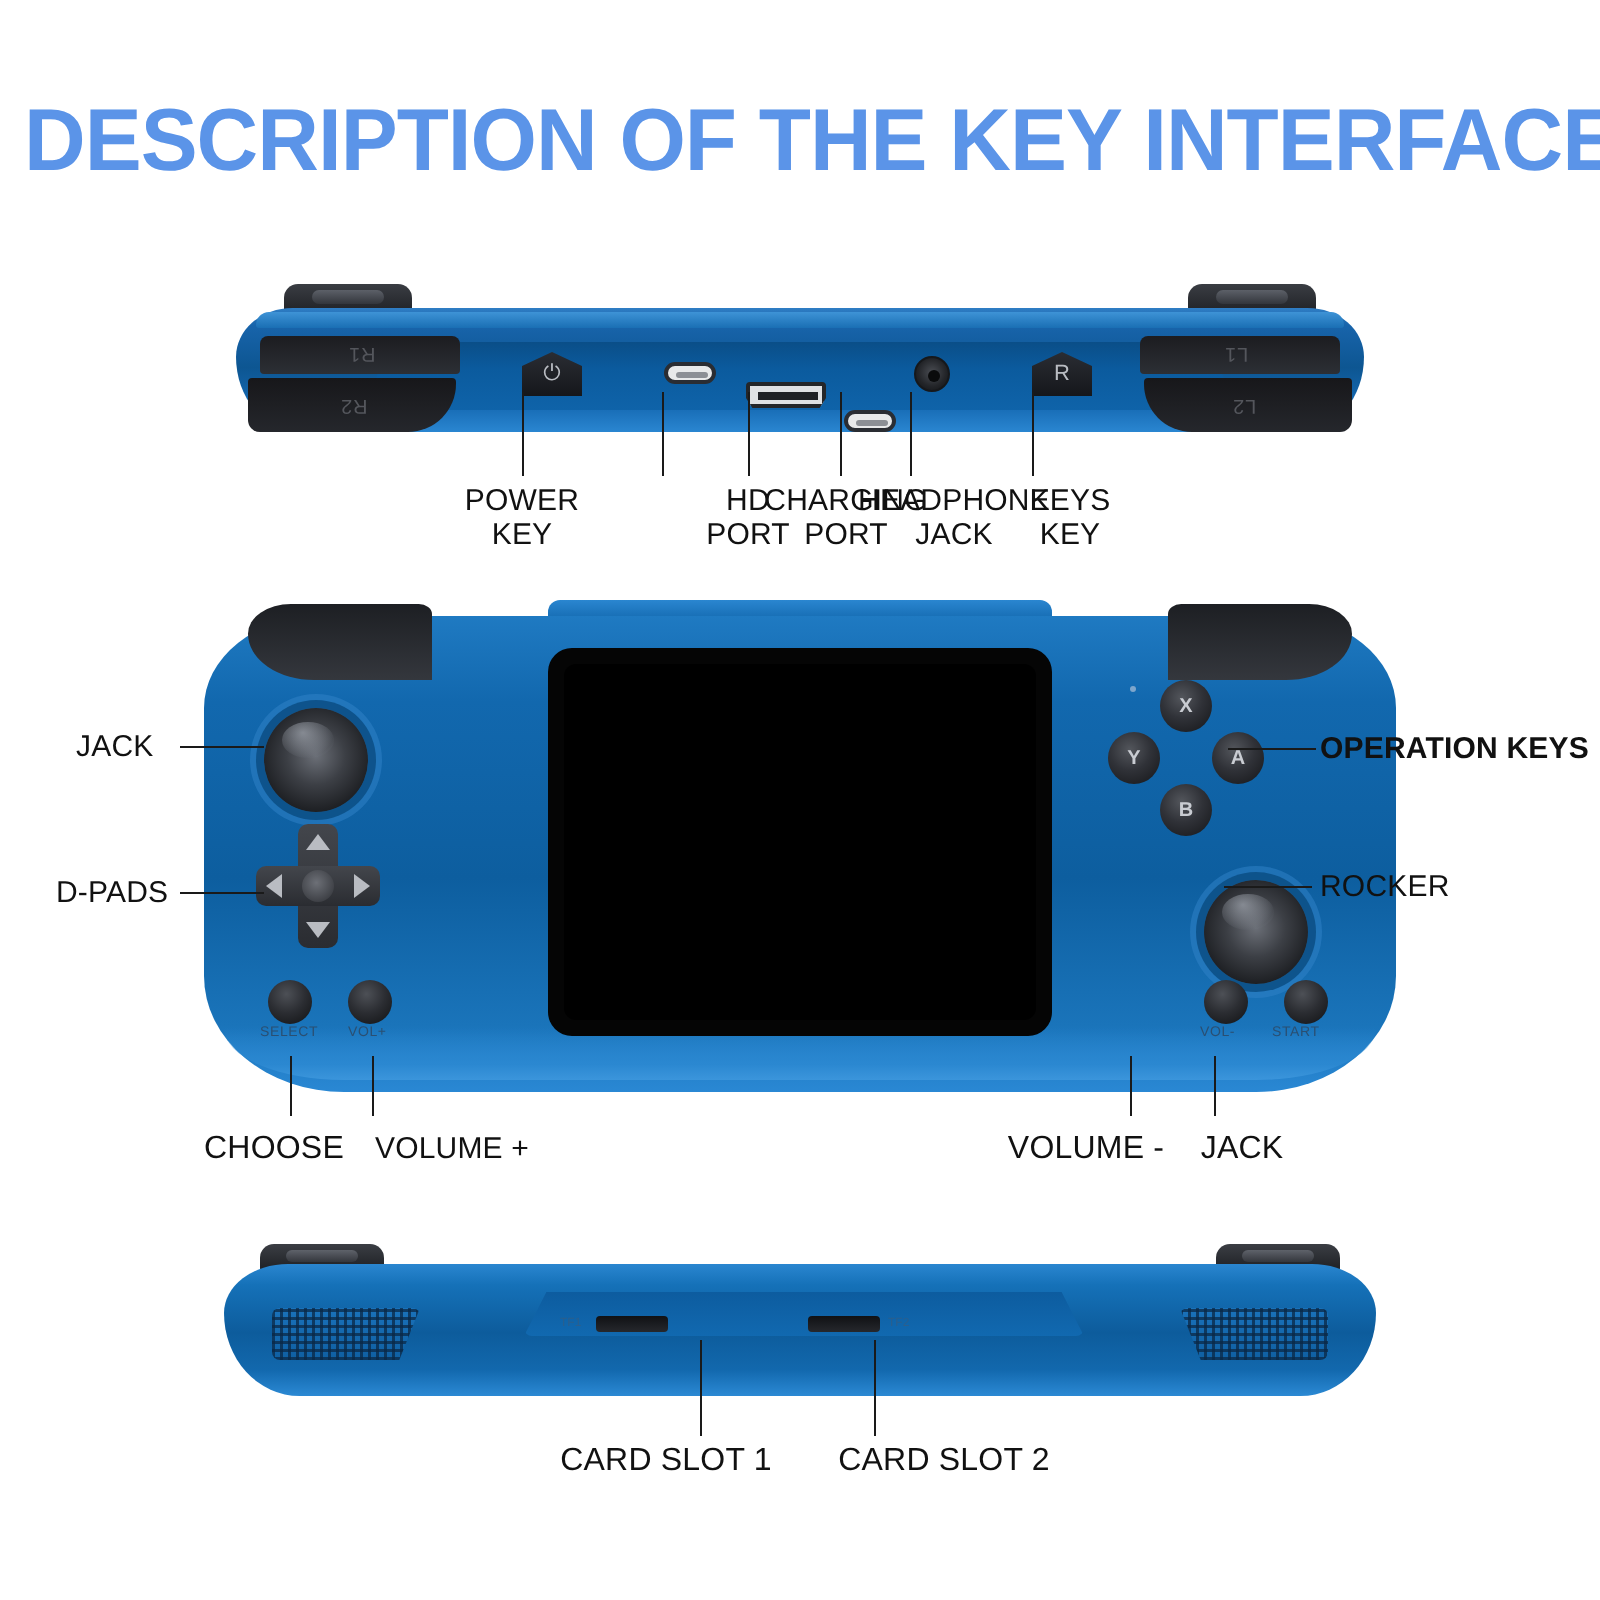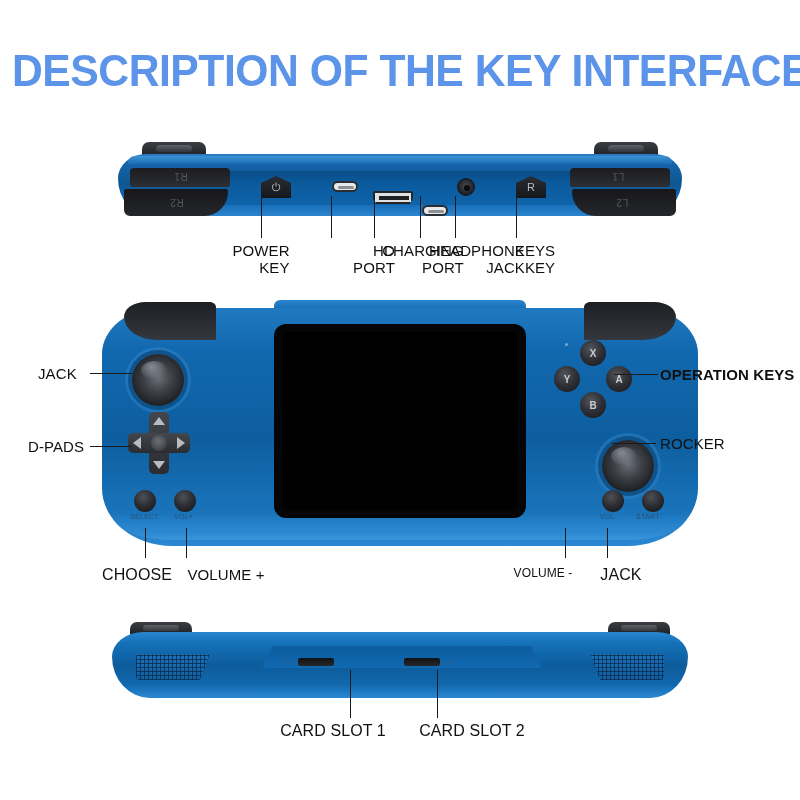--- a/index.html
+++ b/index.html
@@ -34,21 +34,21 @@
   
   .clabel {
     position: absolute;
     font-family: "Liberation Sans", sans-serif;
     font-size: 15px;
     color: #111111;
     white-space: nowrap;
     letter-spacing: 0.1px;
   }
   .clabel.ctr { text-align: center; transform: translateX(-50%); }
-  .clabel.two { line-height: 17px; text-align: right; }
+  .clabel.two { line-height: 17px; }
   .lline {
     position: absolute;
     background: #1a1a1a;
     width: 1px;
   }
   .lline.h { height: 1px; width: auto; }
 
   
   #topview {
     position: absolute;
@@ -470,21 +470,21 @@
   <div class="clabel" style="left:660px; top:366px;font-weight:bold;">OPERATION KEYS</div>
   <div class="clabel" style="left:660px; top:435px;">ROCKER</div>
 
   <div class="lline" style="left:145px; top:528px; height:30px;"></div>
   <div class="lline" style="left:186px; top:528px; height:30px;"></div>
   <div class="lline" style="left:565px; top:528px; height:30px;"></div>
   <div class="lline" style="left:607px; top:528px; height:30px;"></div>
 
   <div class="clabel ctr" style="left:137px; top:566px; font-size:16px;">CHOOSE</div>
   <div class="clabel ctr" style="left:226px; top:566px; font-size:15px;">VOLUME +</div>
-  <div class="clabel ctr" style="left:543px; top:566px; font-size:12px;">VOLUME -</div>
+  <div class="clabel ctr" style="left:543px; top:566px; font-size:16px;">VOLUME -</div>
   <div class="clabel ctr" style="left:621px; top:566px; font-size:16px;">JACK</div>
 
   <div id="bottomview">
     <div class="b-nub left"></div>
     <div class="b-nub right"></div>
     <div class="bshell">
       <div class="bshell-inner"></div>
       <div class="grille l"></div>
       <div class="grille r"></div>
       <div class="cardslot" id="cslot1"></div>

